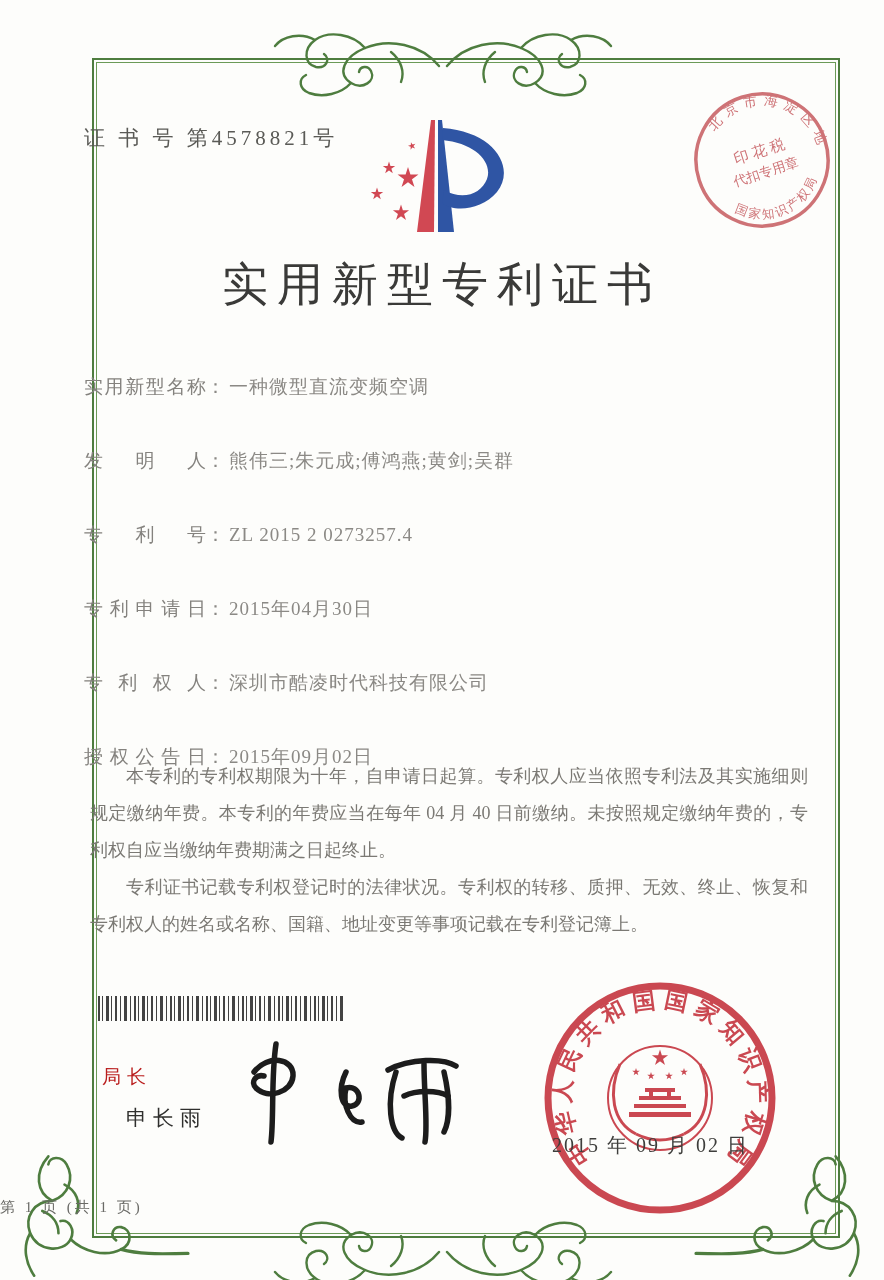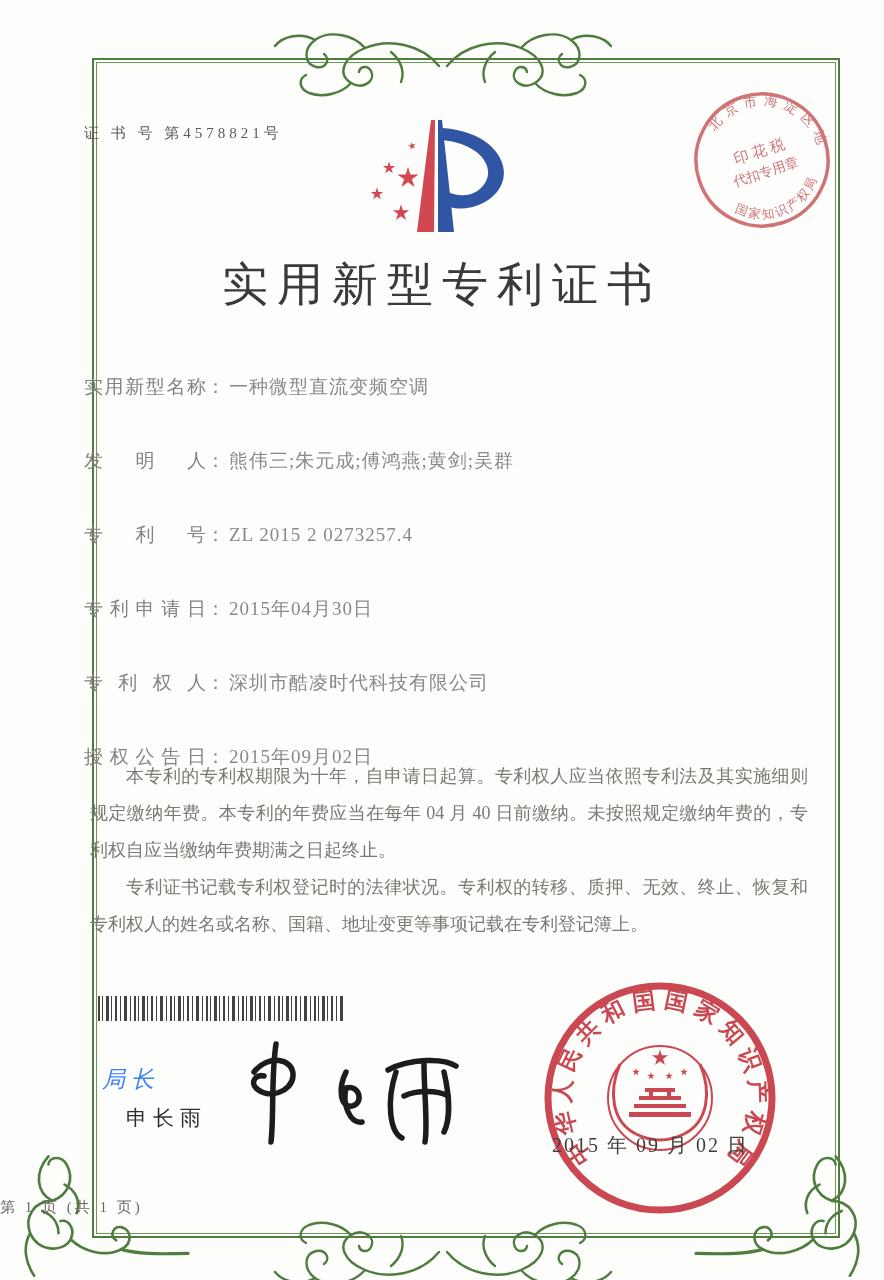--- a/index.html
+++ b/index.html
@@ -13,21 +13,21 @@
     border:2px solid #4e7d3f;}
   .frame-inner{position:absolute;inset:2px;border:1px solid #6b9a57;}
   .orn{position:absolute;pointer-events:none;}
   .orn-bl{left:18px;top:1148px;width:172px;height:132px;}
   .orn-br{right:18px;top:1148px;width:172px;height:132px;transform:scaleX(-1);}
   .orn-tcl{left:268px;top:22px;width:176px;height:84px;}
   .orn-tcr{left:442px;top:22px;width:176px;height:84px;transform:scaleX(-1);}
   .orn-bcl{left:268px;top:1212px;width:176px;height:84px;transform:scaleY(-1);}
   .orn-bcr{left:442px;top:1212px;width:176px;height:84px;transform:scale(-1,-1);}
   
-  .cert-no{position:absolute;left:84px;top:124px;font-size:15px;letter-spacing:4px;color:#5a5a56;text-align:right;}
+  .cert-no{position:absolute;left:84px;top:124px;font-size:21px;letter-spacing:4px;color:#5a5a56;text-align:right;}
   .logo{position:absolute;left:330px;top:106px;width:240px;height:142px;}
   .seal-tax{position:absolute;left:686px;top:84px;width:152px;height:152px;transform:rotate(-18deg);opacity:.82;}
   .title{position:absolute;left:0;right:0;top:254px;text-align:center;
     font-size:46px;font-weight:normal;letter-spacing:9px;color:#3a3a38;}
   
   .fields{position:absolute;left:84px;top:374px;width:700px;font-size:19px;color:#8b8985;}
   .field{margin-bottom:48px;white-space:nowrap;}
   .flabel{display:inline-block;width:122px;text-align:justify;text-align-last:justify;color:#84827e;}
   .fcolon{margin:0 4px 0 0;}
   .fvalue{letter-spacing:1px;}
@@ -39,21 +39,21 @@
   .barcode{position:absolute;left:98px;top:996px;width:246px;height:25px;opacity:.85;
     background:repeating-linear-gradient(90deg,
       #222 0px,#222 2px,transparent 2px,transparent 4px,
       #222 4px,#222 5px,transparent 5px,transparent 8px,
       #222 8px,#222 11px,transparent 11px,transparent 13px,
       #222 13px,#222 14px,transparent 14px,transparent 17px,
       #222 17px,#222 19px,transparent 19px,transparent 22px,
       #222 22px,#222 23px,transparent 23px,transparent 26px,
       #222 26px,#222 29px,transparent 29px,transparent 32px,
       #222 32px,#222 33px,transparent 33px,transparent 36px);}
-  .sig-title{position:absolute;left:102px;top:1064px;font-size:23px;letter-spacing:6px;color:#3b82f6;font-style:italic;}
+  .sig-title{position:absolute;left:102px;top:1064px;font-size:19px;letter-spacing:6px;color:#b91c1c;}
   .sig-name{position:absolute;left:102px;top:1104px;font-size:21px;letter-spacing:6px;color:#2f2f2d;margin-left:24px;}
   .signature{position:absolute;left:238px;top:1028px;width:232px;height:118px;}
   .seal-cnipa{position:absolute;left:540px;top:978px;width:240px;height:240px;opacity:.9;}
   .seal-date{position:absolute;left:552px;top:1132px;font-size:20px;letter-spacing:2px;color:#3e3e3c;z-index:5;}
   .footer{position:absolute;left:0;right:0;top:1198px;
     font-size:15px;letter-spacing:3px;color:#6a6a66;}
   svg text{font-family:"Liberation Serif","DejaVu Serif",serif;}
 </style>
 </head>
 <body>

